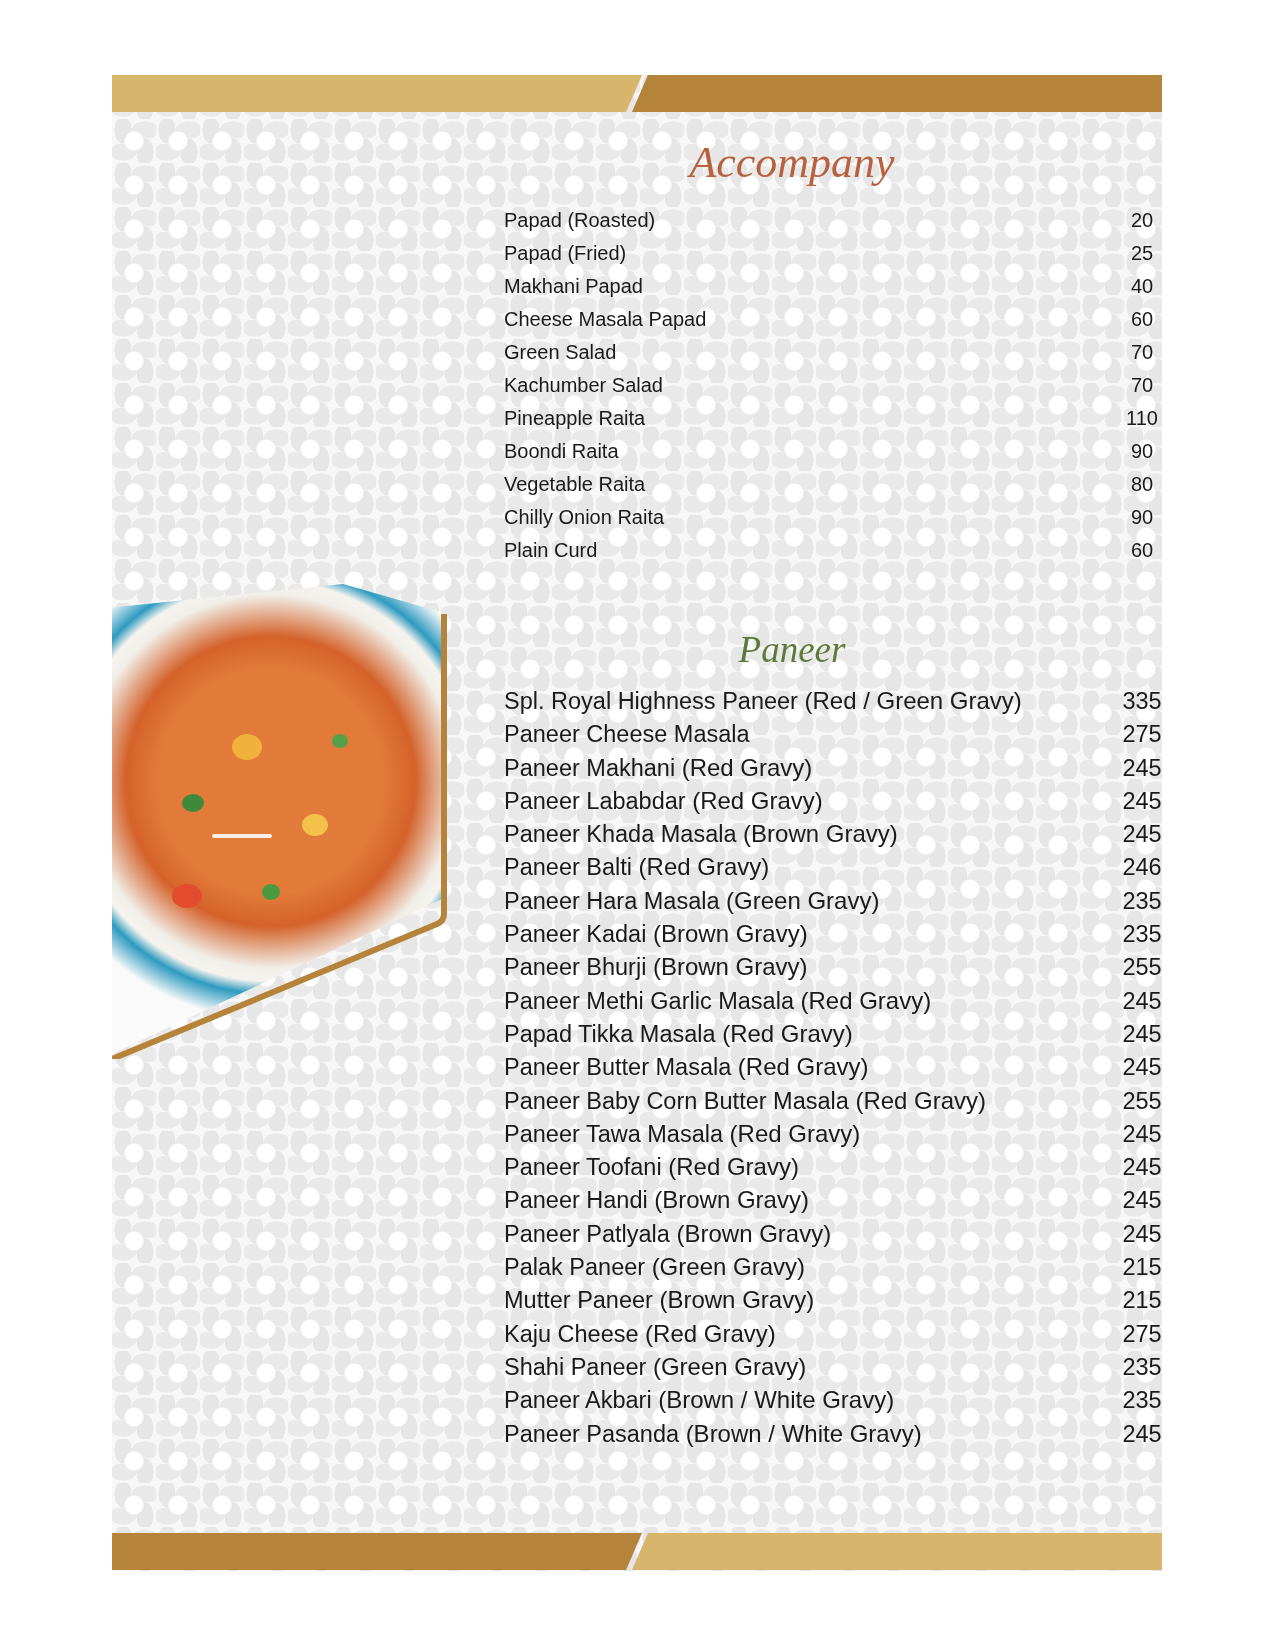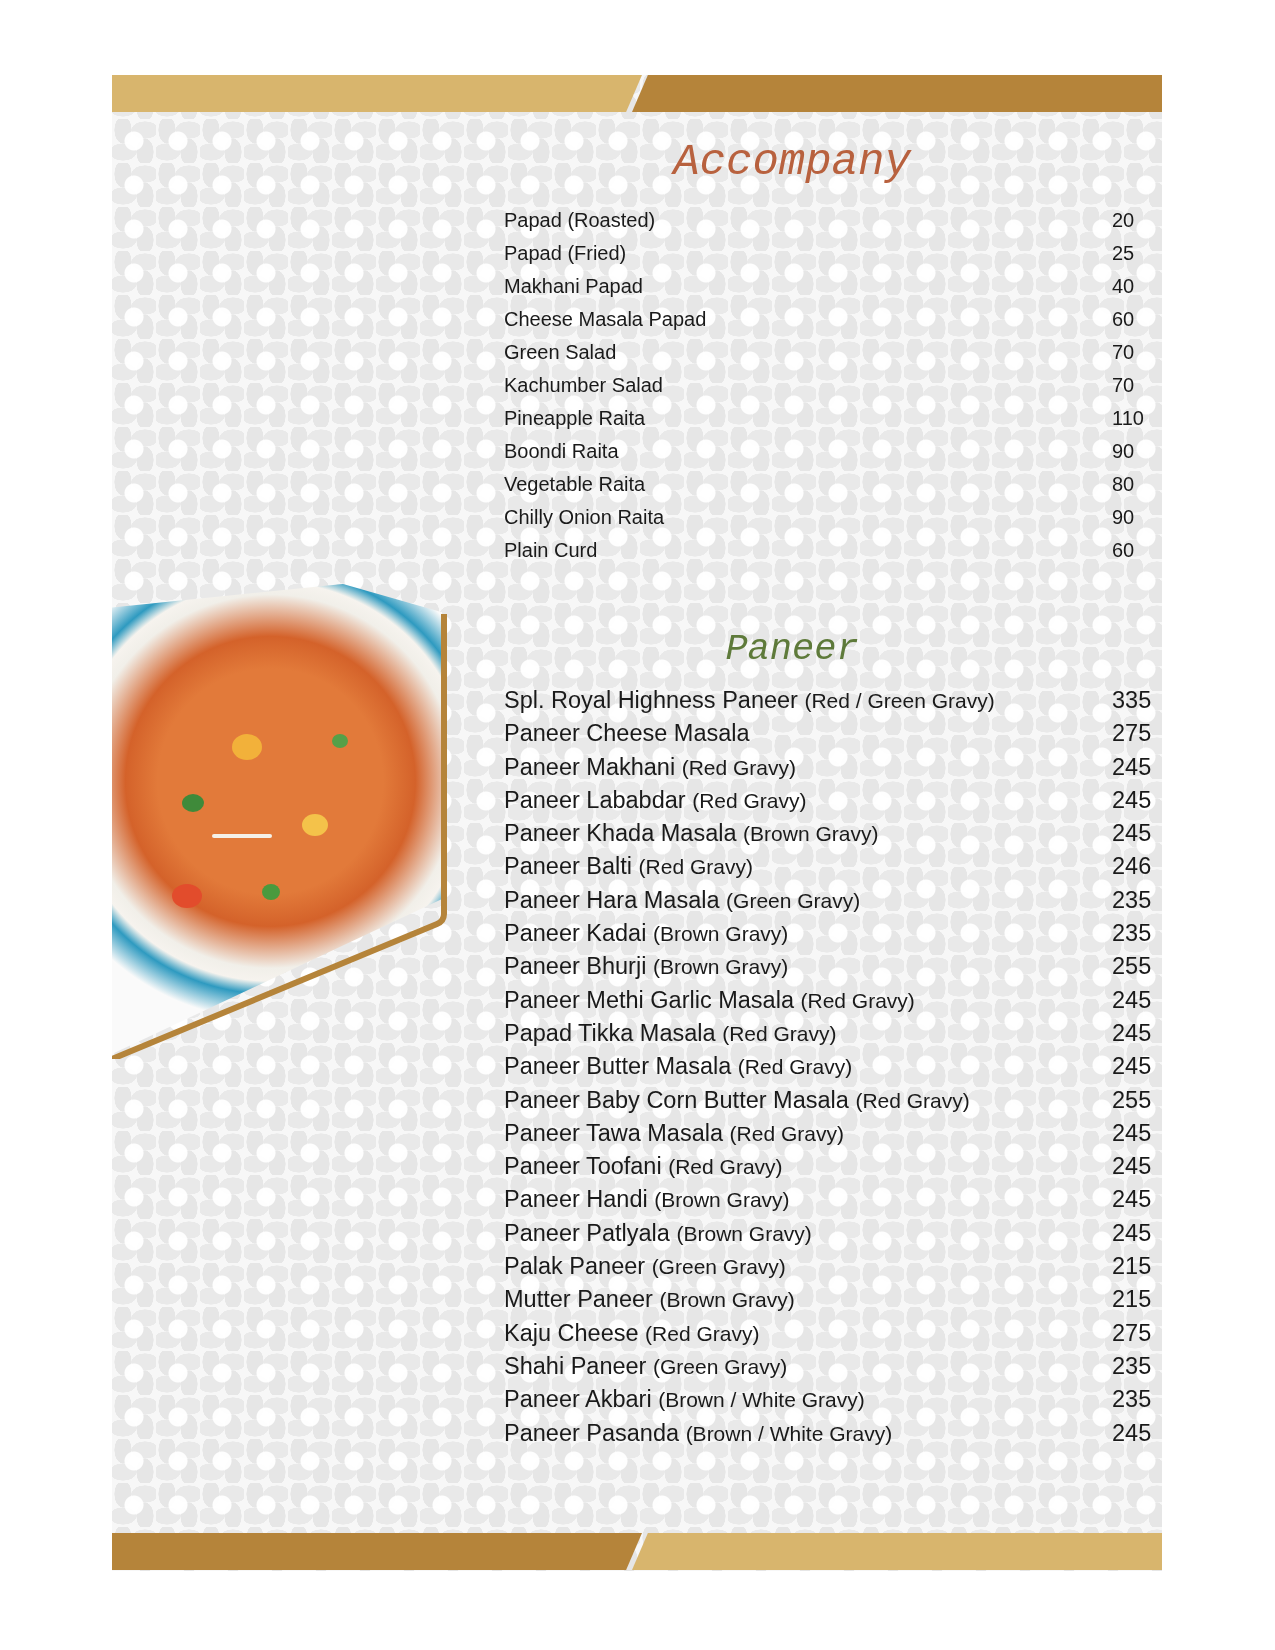--- a/index.html
+++ b/index.html
@@ -18,32 +18,32 @@
   .bar.top { top:0; }
   .bar.bottom { top:1458px; }
   .bar .seg { position:absolute; top:0; height:100%; }
   .light { background:#d8b56d; }
   .dark { background:#b5843a; }
   .bar.top .seg.a { left:0; width:530px; clip-path:polygon(0 0,100% 0,97% 100%,0 100%); }
   .bar.top .seg.b { left:520px; width:530px; clip-path:polygon(3% 0,100% 0,100% 100%,0 100%); }
   .bar.bottom .seg.a { left:0; width:530px; clip-path:polygon(0 0,100% 0,97% 100%,0 100%); }
   .bar.bottom .seg.b { left:520px; width:530px; clip-path:polygon(3% 0,100% 0,100% 100%,0 100%); }
 
-  .section-title { position:absolute; font-family:Liberation Mono, monospace; font-style:italic; }
+  .section-title { position:absolute; font-family:Liberation Serif, serif; font-style:italic; }
   .title-accompany { left:540px; top:62px; width:280px; text-align:center; font-size:44px; color:#b8613e; }
   .title-paneer { left:580px; top:553px; width:200px; text-align:center; font-size:37px; color:#5e7a3a; }
 
   .list { position:absolute; left:392px; width:668px; }
   .list .row { display:flex; justify-content:space-between; align-items:baseline; color:#1a1a1a; }
   .acc { top:134px; }
   .acc .row { height:33px; font-size:20px; }
   .pan { top:612px; }
   .pan .row { height:33.3px; font-size:23.5px; }
-  .pan .note { font-size:21px; }
-  .price { text-align:left; min-width:60px; }
+  .pan .note { font-size:24px; }
+  .price { text-align:center; min-width:60px; }
 
   .photo { position:absolute; left:0; top:509px; width:330px; height:470px; overflow:hidden;
            clip-path:polygon(0 5%, 70% 0, 100% 6%, 100% 67%, 0 100%); }
   .photo .bg { position:absolute; inset:0;
            background:radial-gradient(circle at 48% 42%, #e27a3a 0 35%, #d4622a 45%, #f1efe9 58%, #f6f3ee 62%, #2e9ac0 66%, #fafafa 74%); }
   .photo .dot { position:absolute; border-radius:50%; }
   .photo-frame { position:absolute; left:0; top:509px; width:335px; height:475px; pointer-events:none; }
 </style>
 </head>
 <body>

